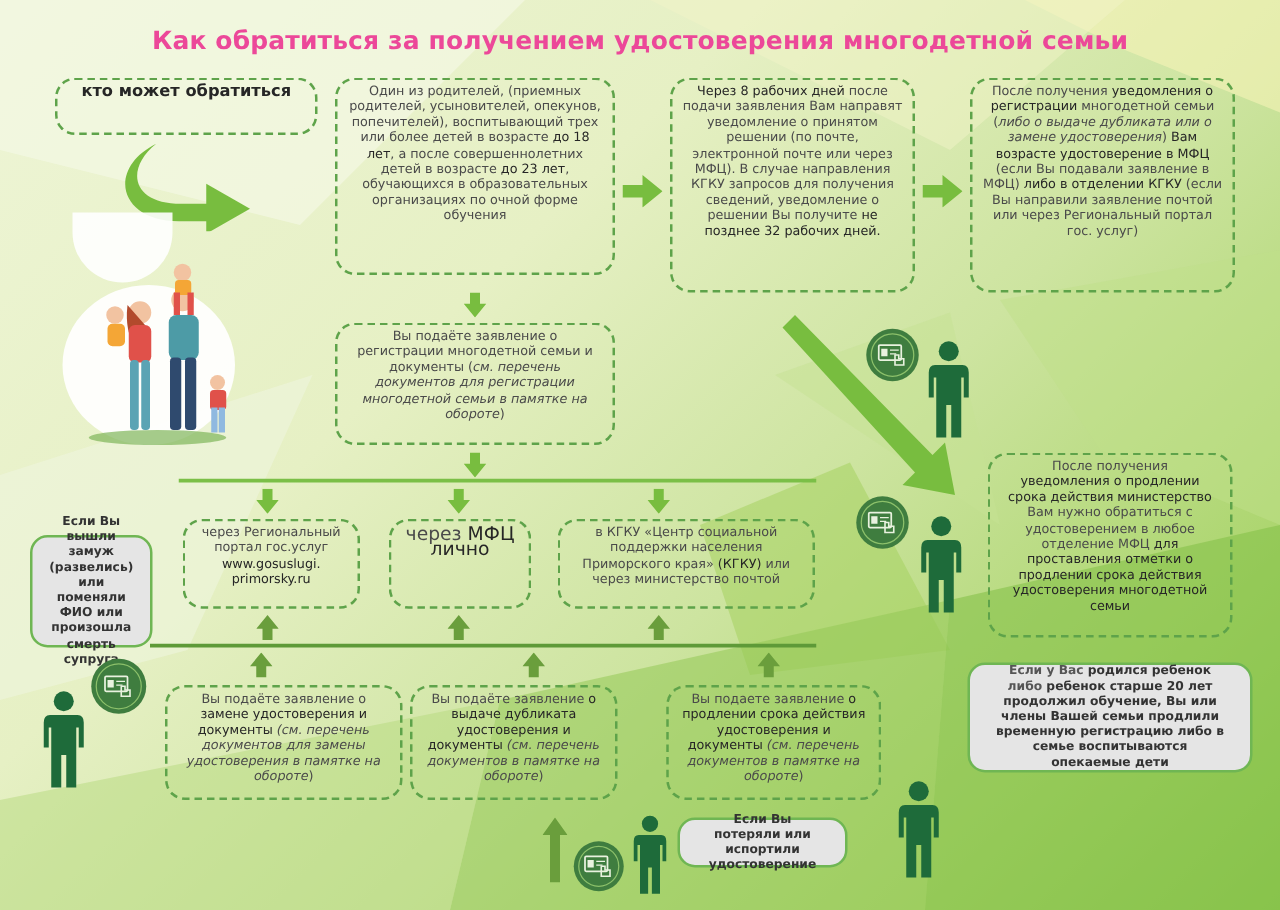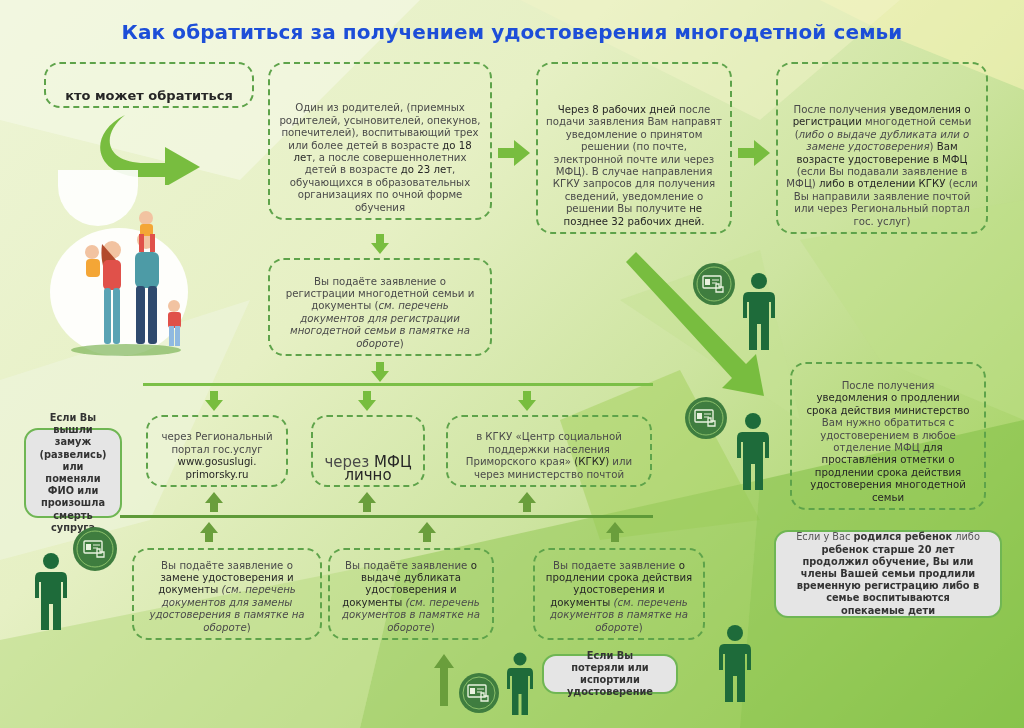--- a/index.html
+++ b/index.html
@@ -6,51 +6,51 @@
   html, body { width: 1024px; height: 728px; overflow: hidden; }
   body {
     font-family: "DejaVu Sans", sans-serif;
     color: #3a3a3a;
     position: relative;
     background: linear-gradient(135deg, #eef5d6 0%, #e6f0c4 35%, #cde4a0 60%, #a9d46a 85%, #8cc64f 100%);
   }
   .bg-poly { position: absolute; pointer-events: none; }
   .title {
     position: absolute; left: 0; top: 20px; width: 1024px; text-align: center;
-    font-family: "DejaVu Sans", sans-serif; font-weight: bold; font-size: 20px; color: #1d4ed8;
+    font-family: "DejaVu Sans", sans-serif; font-weight: bold; font-size: 20px; color: #ec4899;
     letter-spacing: 0.1px;
   }
   .box {
     position: absolute;
     border: 2px dashed #5ea34a;
     border-radius: 16px;
     text-align: center;
     font-size: 10.2px;
     line-height: 12.4px;
     color: #4a4a4a;
-    display: flex; align-items: flex-end; justify-content: center;
+    display: flex; align-items: flex-start; justify-content: center;
     padding: 4px 8px;
   }
   .box .inner { width: 100%; }
   .box b { color: #262626; font-weight: normal; }
   .box i { font-style: italic; }
   .bubble {
     position: absolute;
     background: #e5e5e5;
     border: 2px solid #6fb653;
     border-radius: 14px;
     text-align: center;
     font-size: 9.8px;
     line-height: 12.2px;
     font-weight: bold;
     color: #333;
     display: flex; align-items: center; justify-content: center;
     padding: 4px 18px;
   }
-  .bubble .light { font-weight: normal; color: #555; }
+  .bubble .light { font-weight: bold; color: #555; }
   .tail { position: absolute; width: 0; height: 0; }
   .hline { position: absolute; height: 3px; background: #7bbf47; }
   .arrow-down, .arrow-up { position: absolute; width: 18px; height: 20px; }
   .person { position: absolute; }
   .badge { position: absolute; border-radius: 50%; }
 </style>
 </head>
 <body>
 
 <svg class="bg-poly" width="1024" height="728" style="left:0;top:0;">

